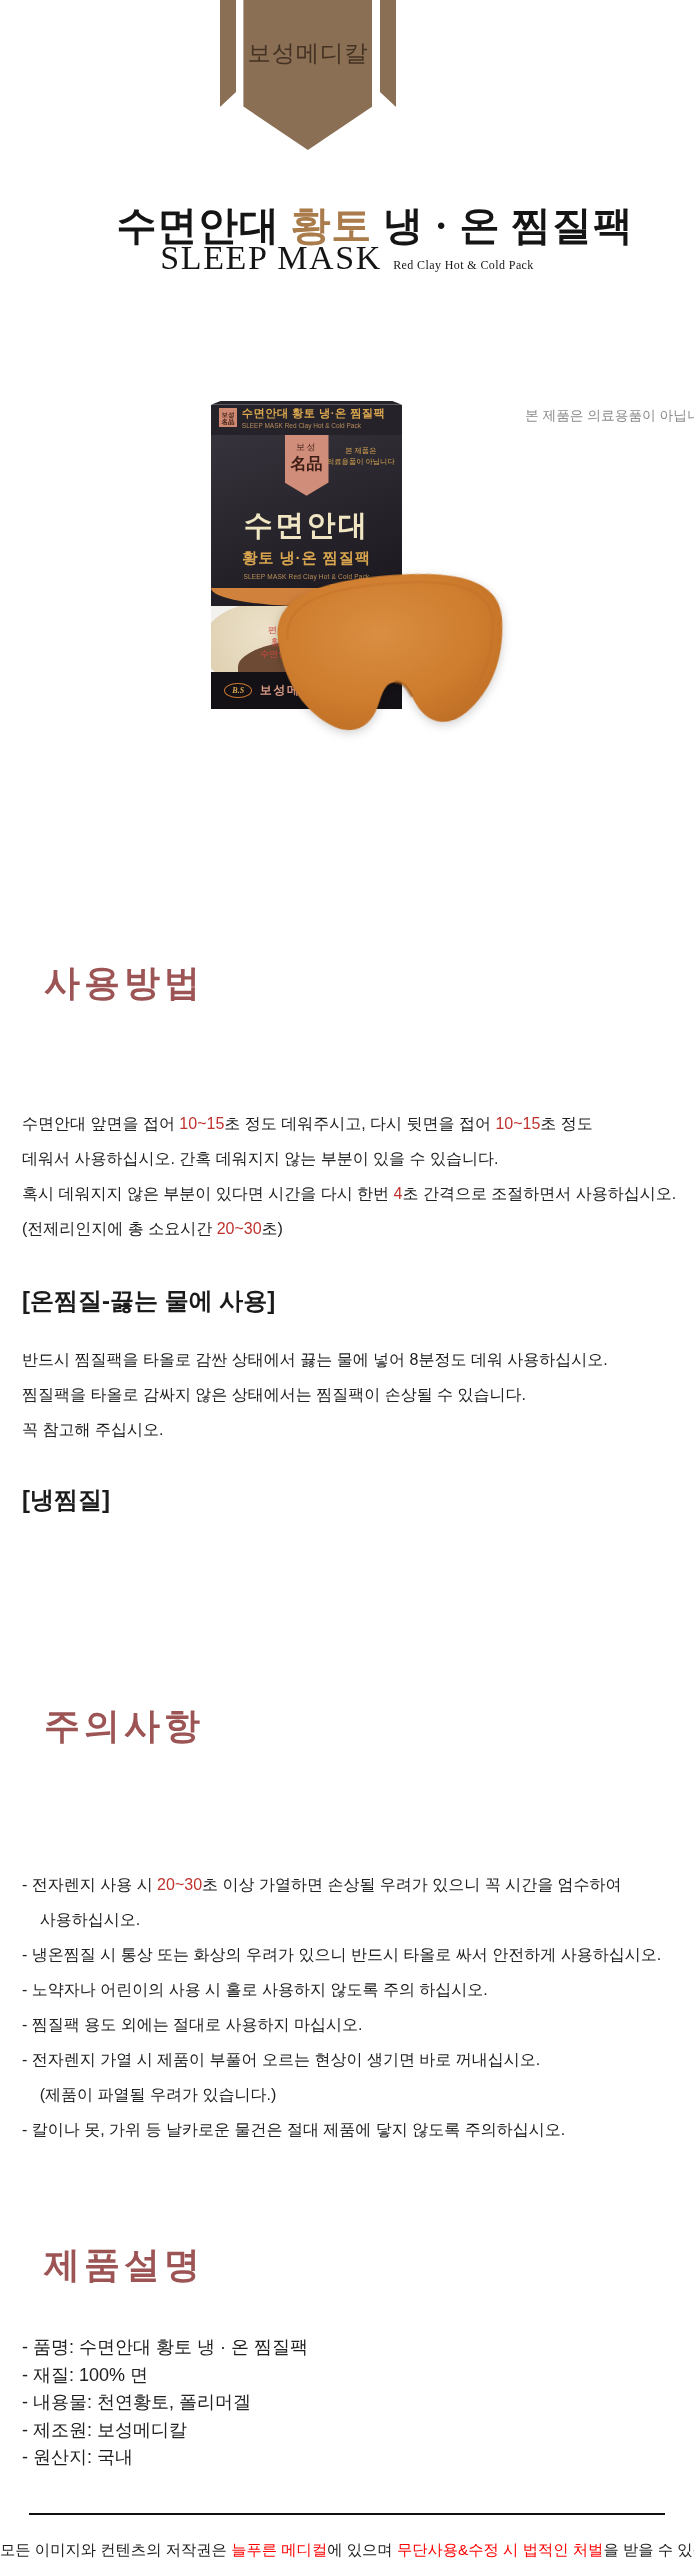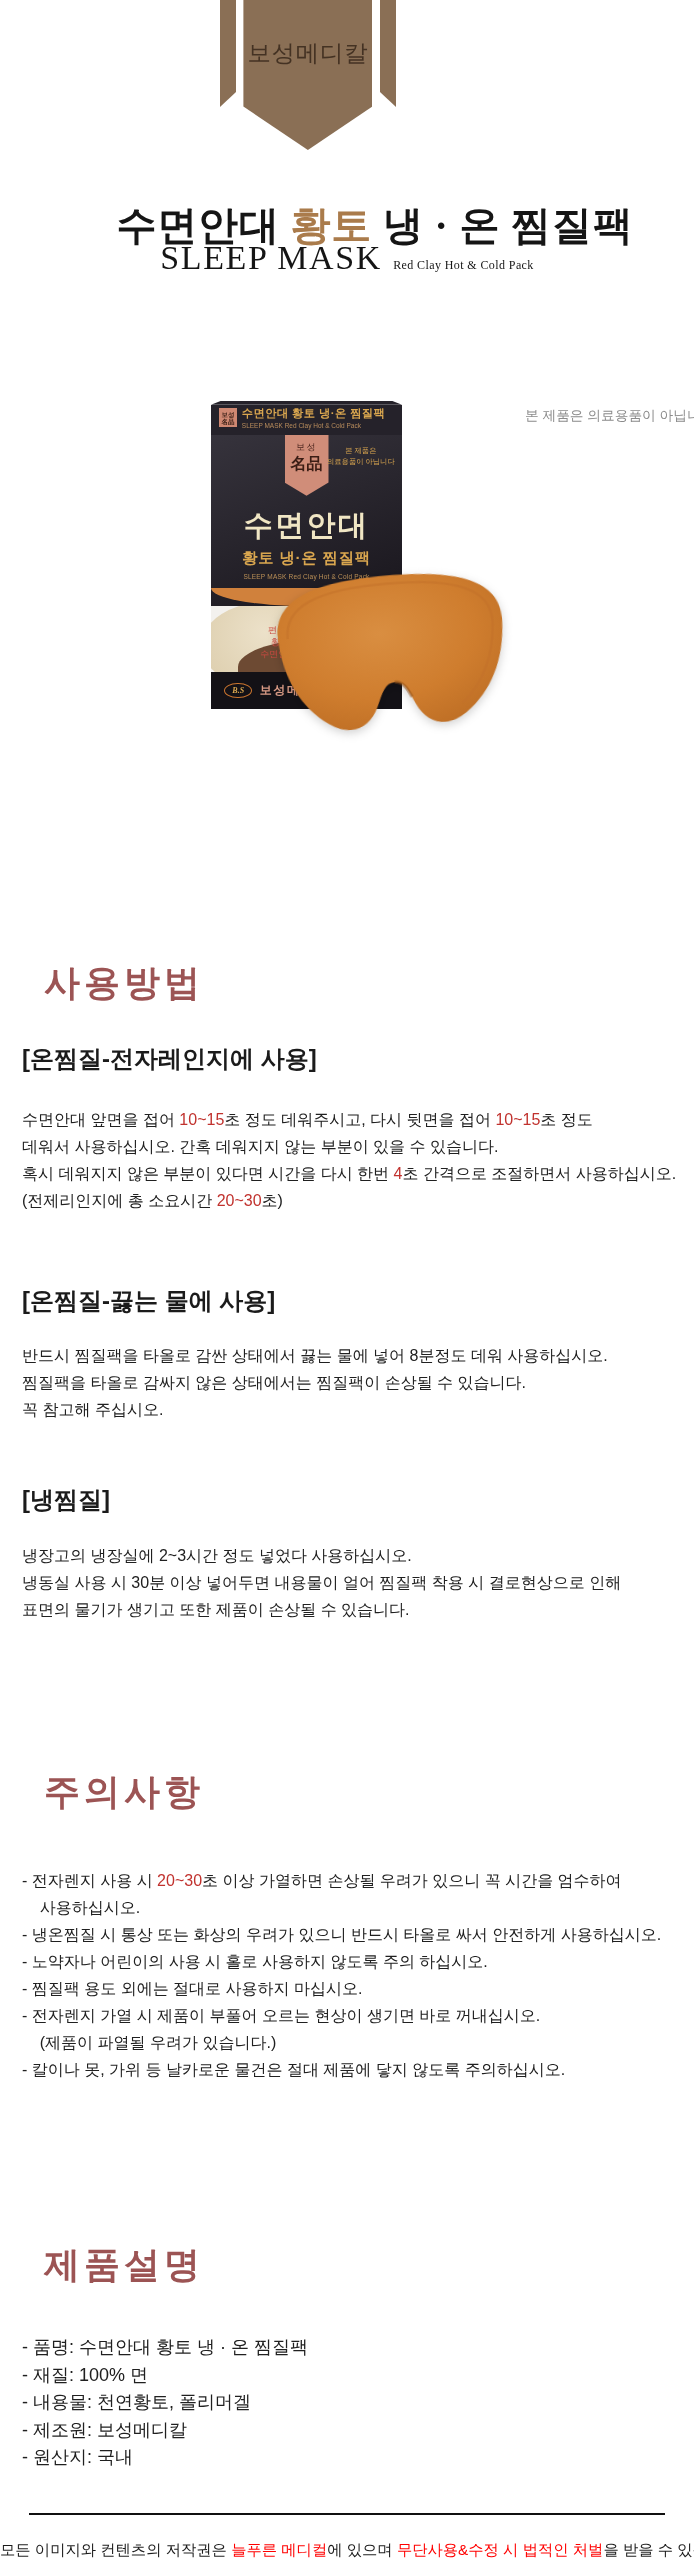--- a/index.html
+++ b/index.html
@@ -62,33 +62,33 @@
   .pkg-logo{border:1.6px solid #c9742e;border-radius:50%;color:#d9a64f;font-size:8px;font-style:italic;font-weight:bold;padding:2.4px 7.3px;font-family:Liberation Serif, serif;}
   .pkg-brand{color:#d89a85;font-size:12px;font-weight:bold;letter-spacing:1.6px;}
 
   .mask-svg{position:absolute;left:233px;top:207px;width:241px;height:205px;transform:rotate(-5deg);z-index:5;
             filter:drop-shadow(0 3.2px 4.8px rgba(0,0,0,0.18));}
 
   
   .sec-heading{position:absolute;left:44px;font-family:"Liberation Serif","DejaVu Serif",serif;
                font-weight:bold;font-size:36px;color:#9c5454;letter-spacing:4px;}
   .sub-heading{position:absolute;left:22px;font-size:24px;color:#1b1b1b;white-space:pre;}
-  .body-text{position:absolute;left:22px;font-size:16px;line-height:27px;color:#202020;white-space:pre;}
+  .body-text{position:absolute;left:22px;font-size:16px;line-height:35px;color:#202020;white-space:pre;}
   .seg-red{color:#c1322e;}
   .seg-accent{color:#aa7b4b;}
   .seg-bright{color:#ff0000;}
 
   #h-usage{top:929px;text-align:right;}
   #sub-microwave{top:1019px;}
   #body-microwave{top:1090px;}
   #sub-boiling{top:1261px;}
   #body-boiling{top:1326px;}
   #sub-cold{top:1460px;}
   #body-cold{top:1526px;}
-  #h-caution{top:1738px;text-align:right;}
+  #h-caution{top:1672px;text-align:right;}
   #body-caution{top:1851px;}
   #h-details{top:2211px;}
   #body-details{top:2316px;font-size:18px;line-height:27.5px;}
 
   .footer-line{position:absolute;top:2513px;left:29px;right:29px;height:2.4px;background:#101010;}
   .footer-text{position:absolute;top:2540px;left:0;width:100%;text-align:center;font-size:15.3px;color:#1b1b1b;white-space:pre;}
 </style>
 </head>
 <body>
 
@@ -164,33 +164,29 @@
       </defs>
       <path d="M10,78 C8,30 55,10 150,10 C245,10 292,30 290,78 C288,128 268,165 236,188
                C210,206 186,198 174,172 C166,154 162,143 150,143 C138,143 134,154 126,172
                C114,198 90,206 64,188 C32,165 12,128 10,78 Z" fill="url(#mg)"></path>
       <path d="M22,78 C21,38 62,20 150,20 C238,20 279,38 278,78 C276,120 259,155 232,176" fill="none" stroke="#c2712a" stroke-width="3" opacity="0.55"></path>
       <path d="M150,143 C160,143 165,152 170,163" fill="none" stroke="#8f4d14" stroke-width="4" opacity="0.5"></path>
     </svg>
   </figure>
 
   <h2 class="sec-heading" id="h-usage">사용방법</h2>
-  <h3 class="sub-heading" id="sub-microwave">[온찜질-전자레인지에 사용]</h3>
   <p class="body-text" id="body-microwave"><span>수면안대 앞면을 접어 </span><span class="seg-red">10~15</span><span>초 정도 데워주시고, 다시 뒷면을 접어 </span><span class="seg-red">10~15</span><span>초 정도
 데워서 사용하십시오. 간혹 데워지지 않는 부분이 있을 수 있습니다.
 혹시 데워지지 않은 부분이 있다면 시간을 다시 한번 </span><span class="seg-red">4</span><span>초 간격으로 조절하면서 사용하십시오.
 (전제리인지에 총 소요시간 </span><span class="seg-red">20~30</span><span>초)</span></p>
   <h3 class="sub-heading" id="sub-boiling">[온찜질-끓는 물에 사용]</h3>
   <p class="body-text" id="body-boiling"><span>반드시 찜질팩을 타올로 감싼 상태에서 끓는 물에 넣어 8분정도 데워 사용하십시오.
 찜질팩을 타올로 감싸지 않은 상태에서는 찜질팩이 손상될 수 있습니다.
 꼭 참고해 주십시오.</span></p>
   <h3 class="sub-heading" id="sub-cold">[냉찜질]</h3>
-  <p class="body-text" id="body-cold"><span>냉장고의 냉장실에 2~3시간 정도 넣었다 사용하십시오.
-냉동실 사용 시 30분 이상 넣어두면 내용물이 얼어 찜질팩 착용 시 결로현상으로 인해
-표면의 물기가 생기고 또한 제품이 손상될 수 있습니다.</span></p>
 
   <h2 class="sec-heading" id="h-caution">주의사항</h2>
   <p class="body-text" id="body-caution"><span>- 전자렌지 사용 시 </span><span class="seg-red">20~30</span><span>초 이상 가열하면 손상될 우려가 있으니 꼭 시간을 엄수하여
 &nbsp;&nbsp;&nbsp;&nbsp;사용하십시오.
 - 냉온찜질 시 통상 또는 화상의 우려가 있으니 반드시 타올로 싸서 안전하게 사용하십시오.
 - 노약자나 어린이의 사용 시 홀로 사용하지 않도록 주의 하십시오.
 - 찜질팩 용도 외에는 절대로 사용하지 마십시오.
 - 전자렌지 가열 시 제품이 부풀어 오르는 현상이 생기면 바로 꺼내십시오.
 &nbsp;&nbsp;&nbsp;&nbsp;(제품이 파열될 우려가 있습니다.)
 - 칼이나 못, 가위 등 날카로운 물건은 절대 제품에 닿지 않도록 주의하십시오.</span></p>

